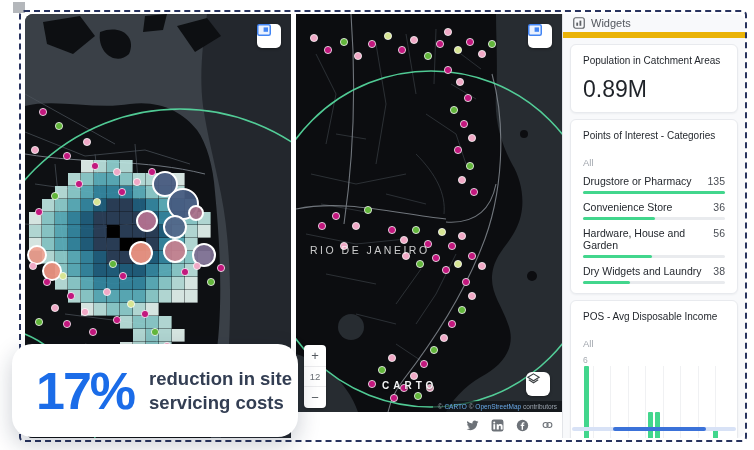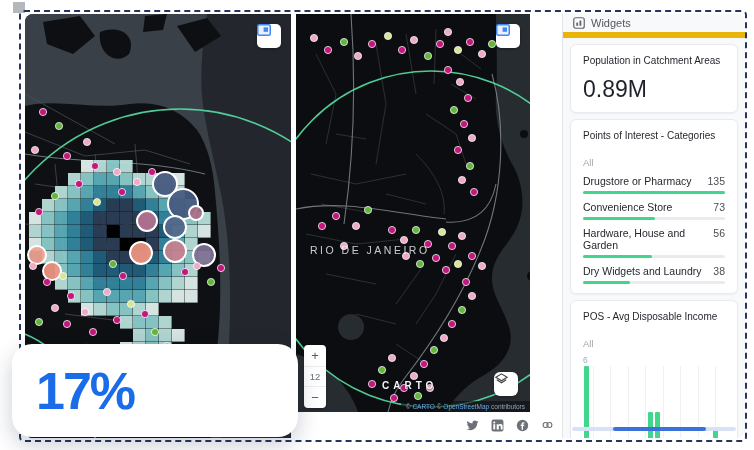--- a/index.html
+++ b/index.html
@@ -12,21 +12,21 @@
   .dash-frame{position:absolute;left:19px;top:10px;width:728px;height:432px;
               border:2px dashed #28335e;border-radius:5px;z-index:0;}
 
   
   .app{position:absolute;left:25px;top:14px;width:720px;height:424px;border-radius:8px;
        overflow:hidden;display:flex;background:#fff;z-index:1;}
 
   .map-panel{position:relative;width:266px;height:100%;overflow:hidden;background:#343a41;}
   .panel-gap{width:5px;background:#fff;}
   .right-col{width:266px;display:flex;flex-direction:column;}
-  .map-right{position:relative;width:234px;height:398px;overflow:hidden;background:#0c4a6e;padding-left:28px;}
+  .map-right{position:relative;width:266px;height:398px;overflow:hidden;background:#0c4a6e;padding-left:28px;}
   .map-panel svg,.map-right svg{position:absolute;left:0;top:0;}
 
   .map-btn{position:absolute;top:10px;right:10px;width:24px;height:24px;background:#fff;
            border-radius:5px;box-shadow:0 1px 3px rgba(0,0,0,.35);display:flex;
            align-items:center;justify-content:center;cursor:pointer;}
 
   .city-label{position:absolute;left:14px;top:230px;font-size:10.5px;font-weight:500;
               letter-spacing:2.5px;color:rgba(255,255,255,.78);white-space:nowrap;}
   .carto-mark{position:absolute;left:86px;top:366px;font-size:10px;font-weight:bold;
               letter-spacing:4px;color:#f2f3f4;text-shadow:0 1px 2px rgba(0,0,0,.5);}
@@ -532,21 +532,21 @@
                   <span class="poi-label">Drugstore or Pharmacy</span>
                   <span class="poi-value">135</span>
                 </div>
                 <div class="poi-track">
                   <div class="poi-fill" style="width: 100%; background: rgb(66, 214, 141);"></div>
                 </div>
               </div>
               <div class="poi-row">
                 <div class="poi-line">
                   <span class="poi-label">Convenience Store</span>
-                  <span class="poi-value">73</span>
+                  <span class="poi-value">36</span>
                 </div>
                 <div class="poi-track">
                   <div class="poi-fill" style="width: 50.9%; background: rgb(66, 214, 141);"></div>
                 </div>
               </div>
               <div class="poi-row">
                 <div class="poi-line">
                   <span class="poi-label">Hardware, House and Garden</span>
                   <span class="poi-value">56</span>
                 </div>
@@ -613,14 +613,15 @@
       </div>
 
       <div class="sb-scrollbar">
         <div class="sb-thumb"></div>
       </div>
     </div>
   </div>
 
   <div class="callout">
     <span class="stat">17%</span>
+    <span class="desc">reduction in site servicing costs</span>
   </div>
 </div>
 
 </body></html>

